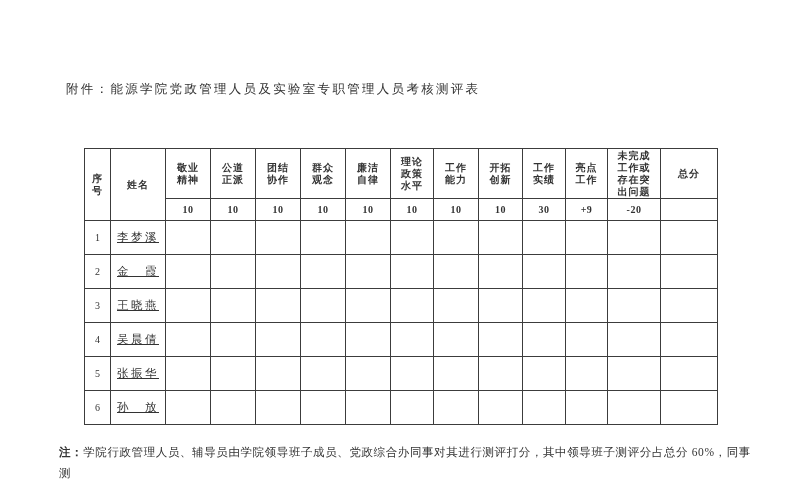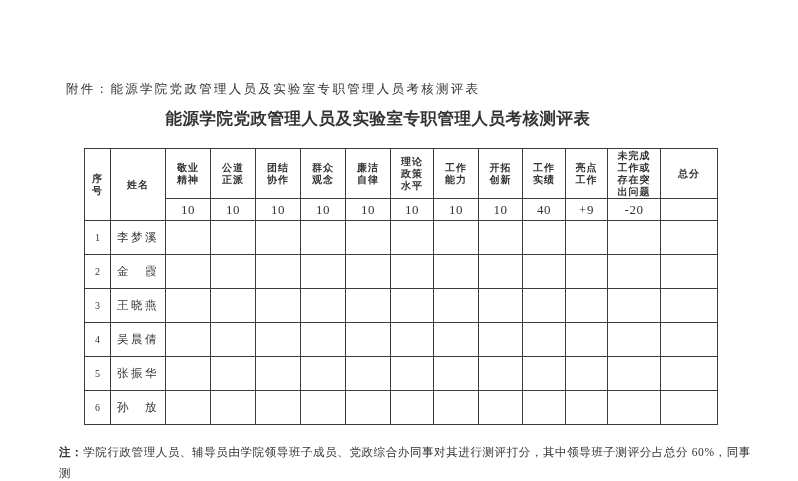--- a/index.html
+++ b/index.html
@@ -40,40 +40,39 @@
     padding: 0; overflow: hidden;
   }
   tr.hdr-row { height: 50px; }
   tr.score-row { height: 22px; }
   tr.data-row { height: 34px; }
   th.hdr {
     font-weight: bold; font-size: 10px; line-height: 12px;
     white-space: pre-line; letter-spacing: 1px;
   }
   th.score-cell {
-    font-weight: normal; font-size: 13px; letter-spacing: 0.5px;
+    font-weight: bold; font-size: 10px; letter-spacing: 0.5px;
   }
   td.idx-cell { font-size: 10px; }
-  td.name-cell { font-size: 11.5px; letter-spacing: 2.5px; }
+  td.name-cell { font-size: 11.5px; letter-spacing: 2.5px; text-decoration: underline; }
   td.empty-cell { background: var(--page-background); }
 
   .note {
     position: absolute; left: 59px; top: 442px; width: 700px;
     font-size: 11.5px; line-height: 21px; letter-spacing: 0.6px;
   }
   .note-label { font-weight: bold; }
 </style>
 </head>
 <body>
 
 <div class="page">
 
   <div class="attachment-line">附件：能源学院党政管理人员及实验室专职管理人员考核测评表</div>
 
-  <div class="doc-title">能源学院党政管理人员及实验室专职管理人员考核测评表</div>
 
   <table class="eval">
     <colgroup id="cols">
         <col style="width: 26px;">
         <col style="width: 55px;">
         <col style="width: 45px;">
         <col style="width: 45px;">
         <col style="width: 45px;">
         <col style="width: 45px;">
         <col style="width: 45px;">
@@ -119,21 +118,21 @@
         </tr>
         <tr class="score-row">
           <th class="score-cell">10</th>
           <th class="score-cell">10</th>
           <th class="score-cell">10</th>
           <th class="score-cell">10</th>
           <th class="score-cell">10</th>
           <th class="score-cell">10</th>
           <th class="score-cell">10</th>
           <th class="score-cell">10</th>
-          <th class="score-cell">40</th>
+          <th class="score-cell">30</th>
           <th class="score-cell">+9</th>
           <th class="score-cell">-20</th>
           <th class="score-cell"></th>
         </tr>
       </thead>
     <tbody id="tbody">
         <tr class="data-row">
           <td class="idx-cell">1</td>
           <td class="name-cell">李梦溪</td>
           <td class="empty-cell"></td>

